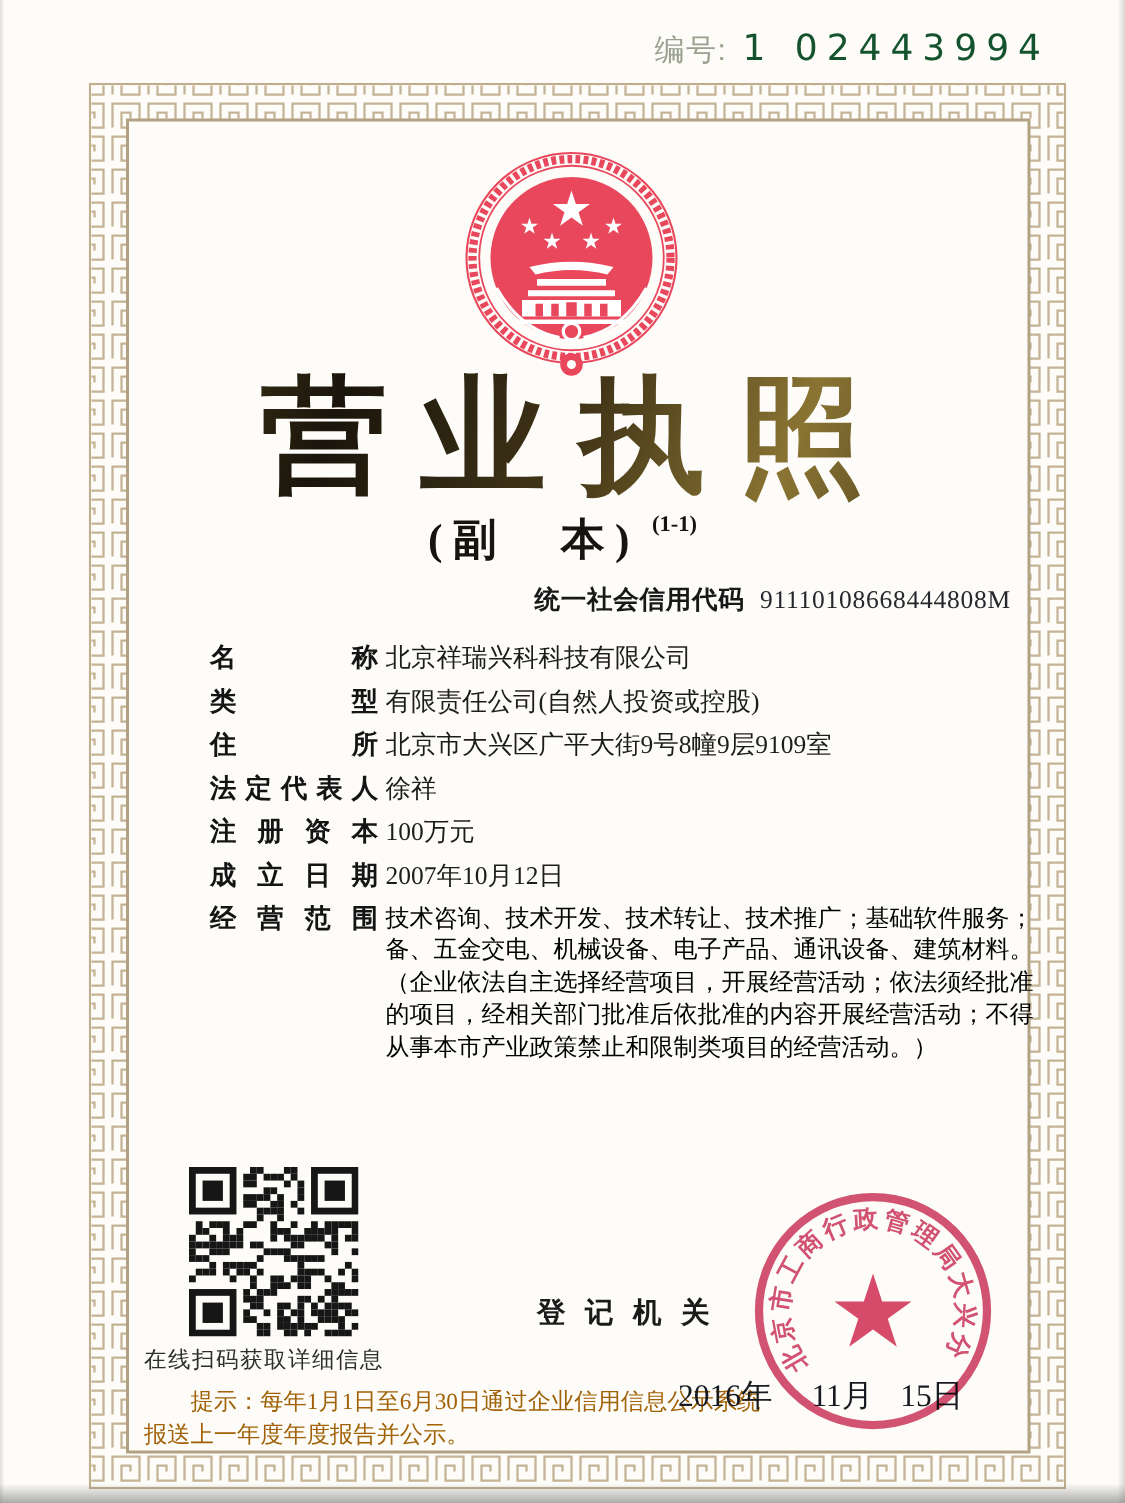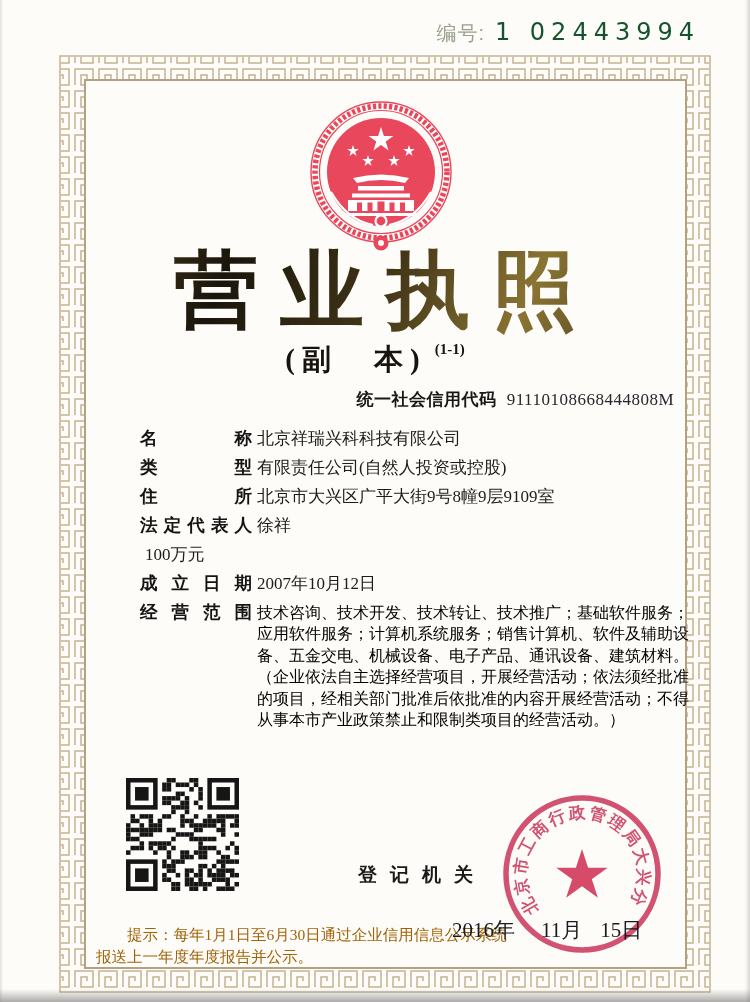--- a/index.html
+++ b/index.html
@@ -140,31 +140,31 @@
     </div>
     <div class="frow">
       <span class="flabel">住所</span>
       <span class="fvalue">北京市大兴区广平大街9号8幢9层9109室</span>
     </div>
     <div class="frow">
       <span class="flabel">法定代表人</span>
       <span class="fvalue">徐祥</span>
     </div>
     <div class="frow">
+      <span class="flabel">注册资本</span>
       <span class="fvalue">100万元</span>
     </div>
     <div class="frow">
       <span class="flabel">成立日期</span>
       <span class="fvalue">2007年10月12日</span>
     </div>
     <div class="frow">
       <span class="flabel">经营范围</span>
       <span class="fvalue-multi">
         <div class="scope-line">技术咨询、技术开发、技术转让、技术推广；基础软件服务；</div>
-        <div class="scope-line">应用软件服务；计算机系统服务；销售计算机、软件及辅助设</div>
         <div class="scope-line">备、五金交电、机械设备、电子产品、通讯设备、建筑材料。</div>
         <div class="scope-line">（企业依法自主选择经营项目，开展经营活动；依法须经批准</div>
         <div class="scope-line">的项目，经相关部门批准后依批准的内容开展经营活动；不得</div>
         <div class="scope-line">从事本市产业政策禁止和限制类项目的经营活动。）</div>
       </span>
     </div>
   </div>
 
   <svg id="qr-svg" class="qr" width="113" height="113" viewBox="0 0 112.5 112.5">
       <rect width="112.5" height="112.5" fill="#fdfcf8"></rect>
@@ -386,20 +386,21 @@
       <rect x="0" y="0" width="31.5" height="31.5" fill="#161616"></rect>
       <rect x="4.5" y="4.5" width="22.5" height="22.5" fill="#fdfcf8"></rect>
       <rect x="9" y="9" width="13.5" height="13.5" fill="#161616"></rect>
       <rect x="81" y="0" width="31.5" height="31.5" fill="#161616"></rect>
       <rect x="85.5" y="4.5" width="22.5" height="22.5" fill="#fdfcf8"></rect>
       <rect x="90" y="9" width="13.5" height="13.5" fill="#161616"></rect>
       <rect x="0" y="81" width="31.5" height="31.5" fill="#161616"></rect>
       <rect x="4.5" y="85.5" width="22.5" height="22.5" fill="#fdfcf8"></rect>
       <rect x="9" y="90" width="13.5" height="13.5" fill="#161616"></rect>
     </svg>
+  <div class="qr-caption">在线扫码获取详细信息</div>
 
   <div class="reg-label">登记机关</div>
 
   <div class="notice">
     <div class="notice-l1">提示：每年1月1日至6月30日通过企业信用信息公示系统</div>
     <div class="notice-l2">报送上一年度年度报告并公示。</div>
   </div>
 
   <div class="date">
     <span>2016</span><span class="gap-a">年</span><span>11</span><span class="gap-b">月</span><span>15</span><span>日</span>

